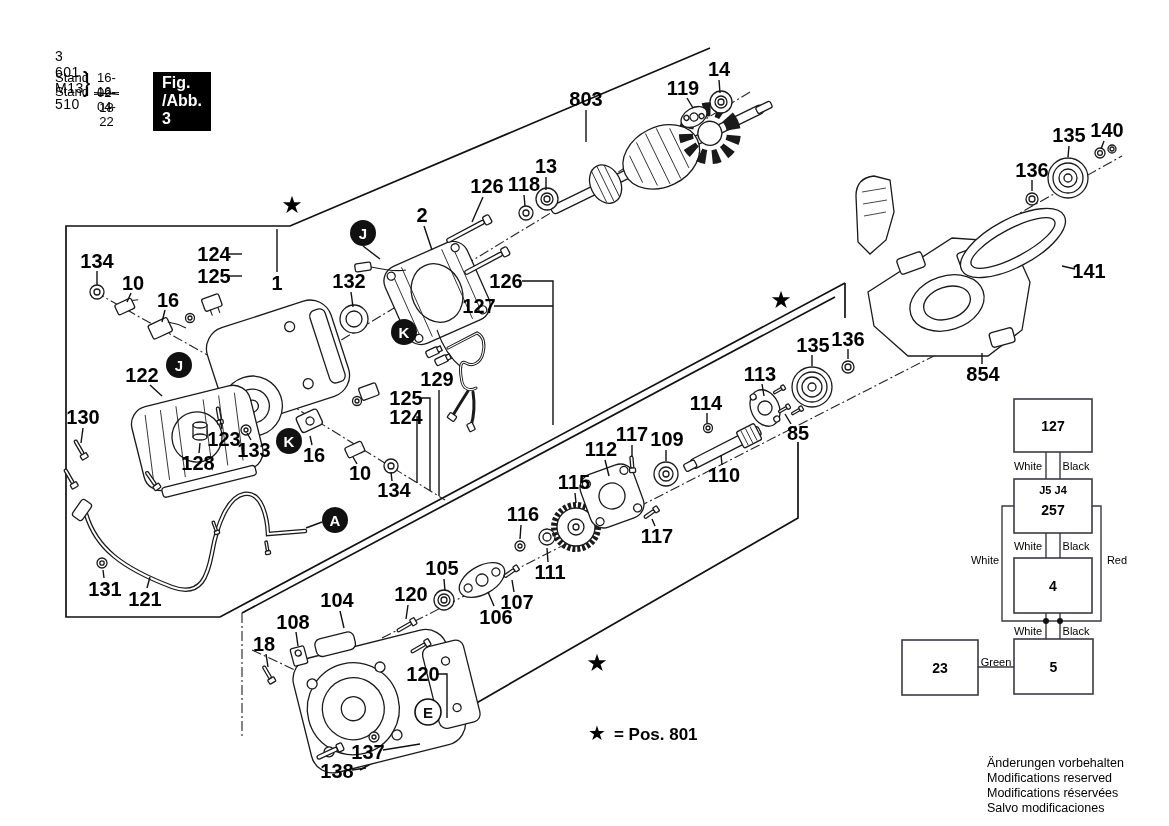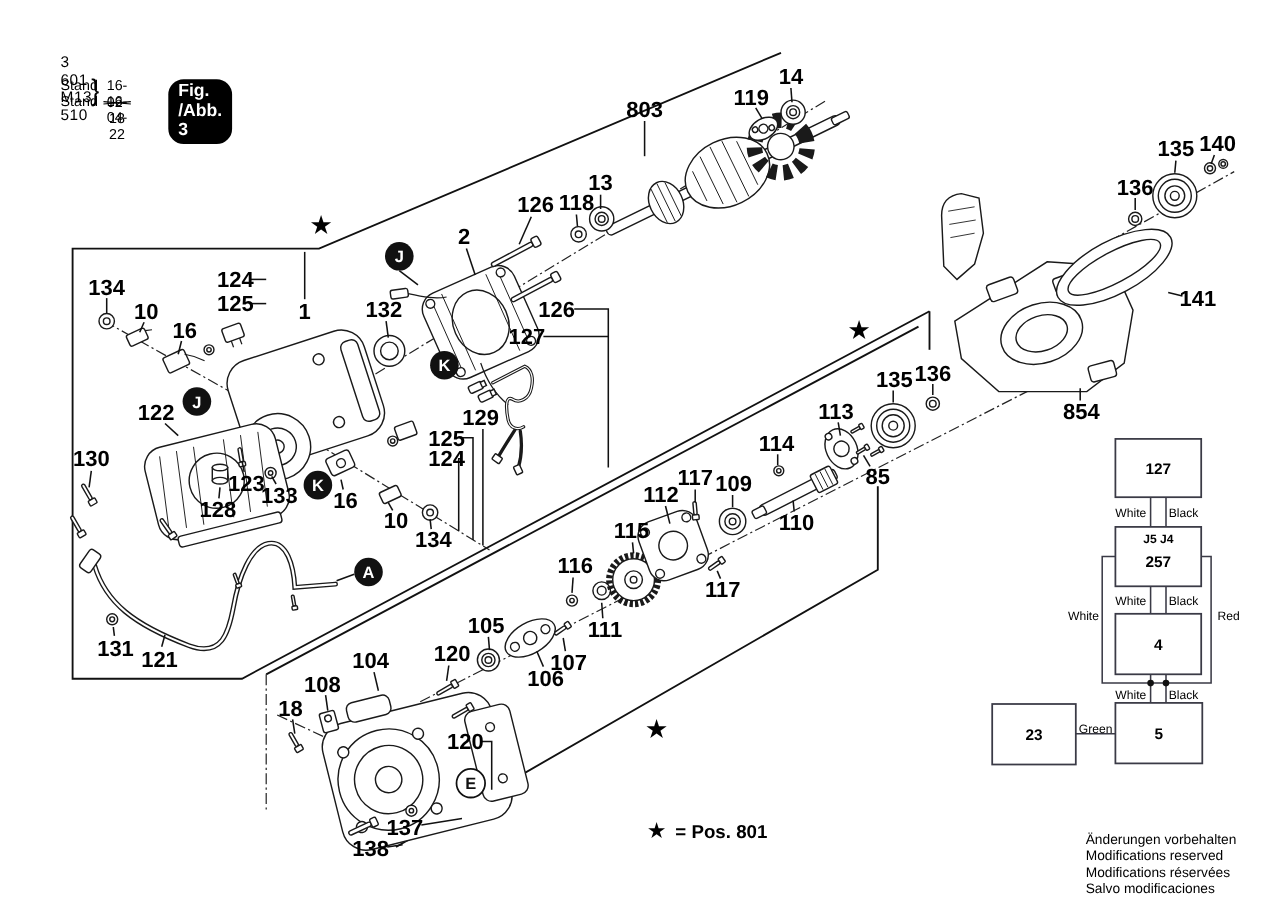--- a/index.html
+++ b/index.html
@@ -31,22 +31,22 @@
   
   .title-block{position:absolute;left:0;top:0;}
   .pn{position:absolute;left:55px;top:48px;font-size:14px;letter-spacing:.5px;}
   .si-label{position:absolute;left:55px;font-size:13px;text-align:right;}
   .si-date{position:absolute;left:97px;font-size:13px;text-align:center;}
   .brace{position:absolute;left:82px;top:67px;font-size:27px;font-weight:400;transform:scaleX(.8);}
   .struck{position:relative;display:inline-block;}
   .struck::before,.struck::after{content:"";position:absolute;left:-3px;right:-3px;top:50%;height:1.4px;background:#000;}
   .struck::before{transform:rotate(5deg);}
   .struck::after{transform:rotate(-5deg);}
-  .figbox{position:absolute;left:153px;top:72px;background:#000;color:#fff;font-weight:bold;font-size:16px;padding:2px 9px 3px 9px;border-radius:14px;}
-  .pos-legend{position:absolute;left:588px;top:721px;font-size:17px;font-weight:bold;white-space:nowrap;margin-top:22px;}
+  .figbox{position:absolute;left:153px;top:72px;background:#000;color:#fff;font-weight:bold;font-size:16px;padding:2px 9px 3px 9px;}
+  .pos-legend{position:absolute;left:588px;top:721px;font-size:17px;font-weight:bold;white-space:nowrap;}
   .pos-legend .st{font-size:20px;font-family:"DejaVu Sans",sans-serif;margin-right:8px;}
   .notes{position:absolute;left:987px;top:756px;font-size:12.5px;line-height:15px;}
 </style>
 </head>
 <body>
 
 <svg id="art" width="1169" height="826" viewBox="0 0 1169 826" xmlns="http://www.w3.org/2000/svg">
 
   <g>
     <polyline class="outline" points="710,48 290,226 66,226 66,617 220,617 845,283"></polyline>

